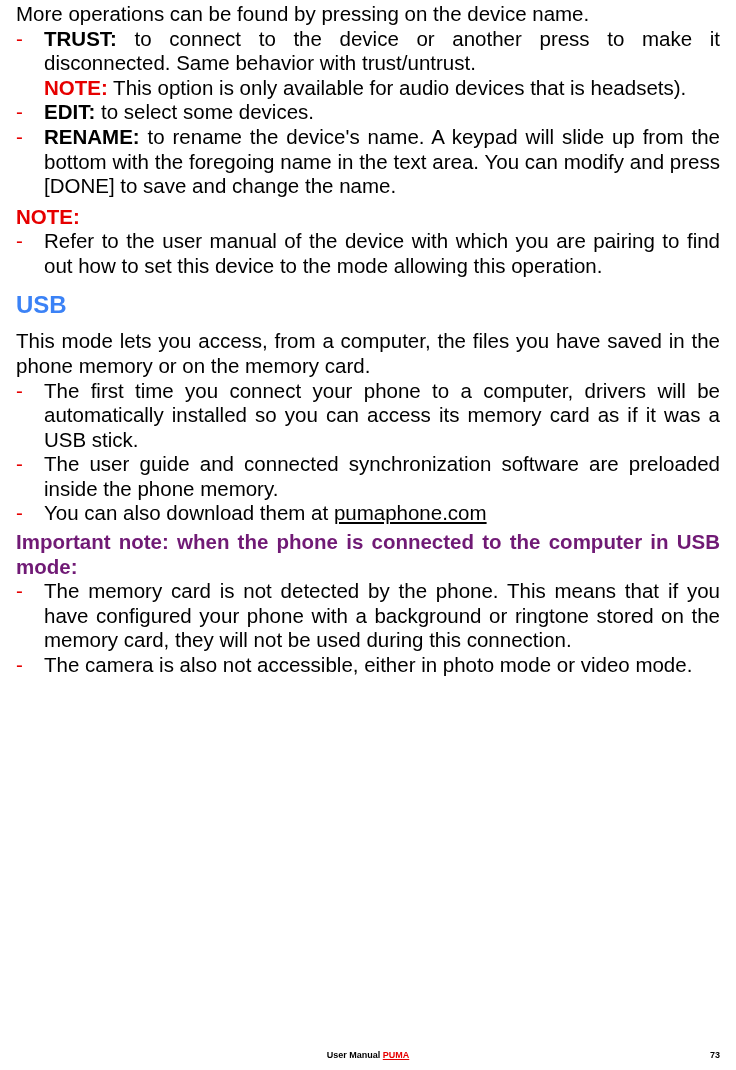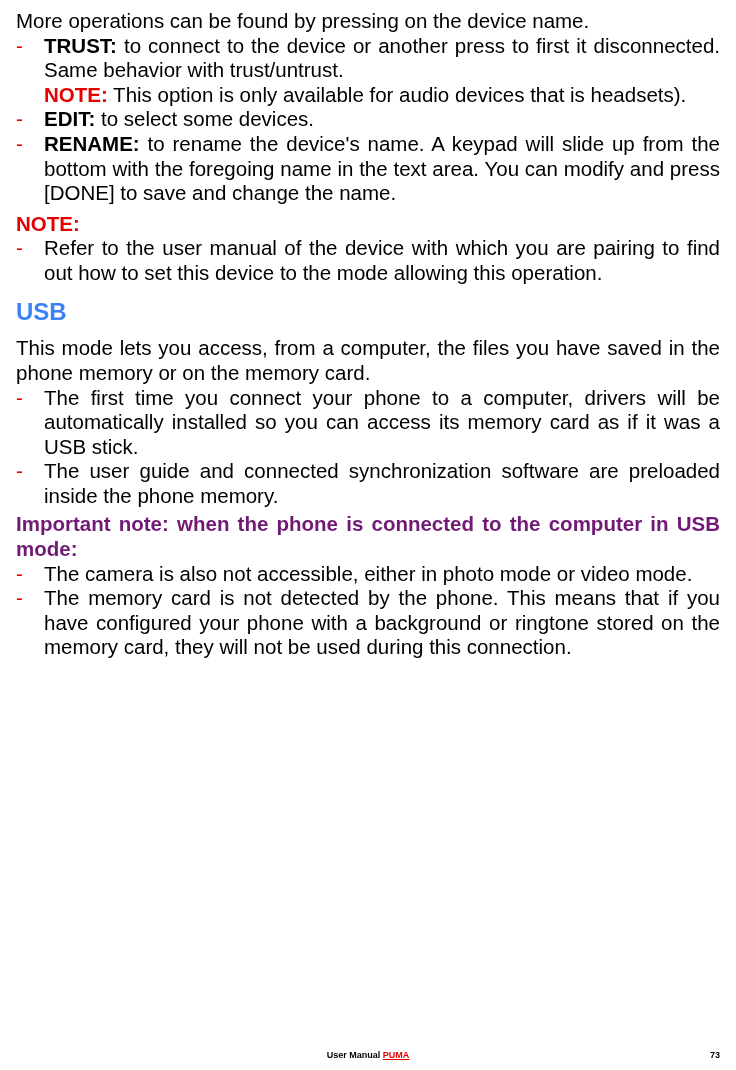--- a/index.html
+++ b/index.html
@@ -7,21 +7,21 @@
     width: 736px;
     height: 1070px;
     font-family: Arial, Helvetica, sans-serif;
     font-size: 20.5px;
     line-height: 1.2;
     color: #000;
     background: #fff;
     padding: 0 16px 0 16px;
     position: relative;
   }
-  .content { padding-top: 2px; margin-top: 7px; }
+  .content { padding-top: 2px; }
   .para { text-align: justify; margin-bottom: 0; }
   .intro { text-align: justify; }
   ul.dash { list-style: none; padding: 0; margin: 0; }
   ul.dash > li {
     position: relative;
     padding-left: 28px;
     text-align: justify;
     margin-bottom: 0;
   }
   ul.dash > li::before {
@@ -73,21 +73,21 @@
   .block-gap { margin-top: 4px; }
 </style>
 </head>
 <body>
 
 <div class="content">
   <div class="intro">More operations can be found by pressing on the device name.</div>
 
   <ul class="dash">
     <li>
-      <span class="bold-black">TRUST:</span><span> to connect to the device or another press to first it disconnected. Same behavior with trust/untrust.</span><br>
+      <span class="bold-black">TRUST:</span><span> to connect to the device or another press to make it disconnected. Same behavior with trust/untrust.</span><br>
       <span class="bold-red">NOTE:</span><span> This option is only available for audio devices that is headsets).</span>
     </li>
     <li>
       <span class="bold-black">EDIT:</span><span> to select some devices.</span>
     </li>
     <li>
       <span class="bold-black">RENAME:</span><span> to rename the device's name. A keypad will slide up from the bottom with the foregoing name in the text area. You can modify and press [DONE] to save and change the name.</span>
     </li>
   </ul>
 
@@ -95,26 +95,29 @@
   <ul class="dash">
     <li>Refer to the user manual of the device with which you are pairing to find out how to set this device to the mode allowing this operation.</li>
   </ul>
 
   <div class="section-title">USB</div>
 
   <div class="para">This mode lets you access, from a computer, the files you have saved in the phone memory or on the memory card.</div>
   <ul class="dash block-gap">
     <li>The first time you connect your phone to a computer, drivers will be automatically installed so you can access its memory card as if it was a USB stick.</li>
     <li>The user guide and connected synchronization software are preloaded inside the phone memory.</li>
+    <li>
+      <span>You can also download them at </span><span class="underline">pumaphone.com</span>
+    </li>
   </ul>
 
   <div class="important-note">Important note: when the phone is connected to the computer in USB mode:</div>
   <ul class="dash">
+    <li>The memory card is not detected by the phone. This means that if you have configured your phone with a background or ringtone stored on the memory card, they will not be used during this connection.</li>
     <li>The camera is also not accessible, either in photo mode or video mode.</li>
-    <li>The memory card is not detected by the phone. This means that if you have configured your phone with a background or ringtone stored on the memory card, they will not be used during this connection.</li>
   </ul>
 </div>
 
 <div class="footer">
   <span class="footer-center">
     <span>User Manual </span><span class="footer-brand">PUMA</span>
   </span>
   <span class="footer-right">73</span>
 </div>
 

